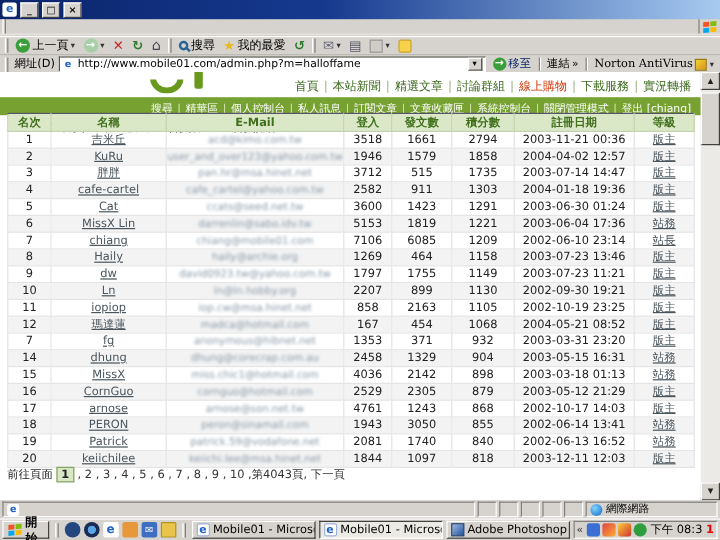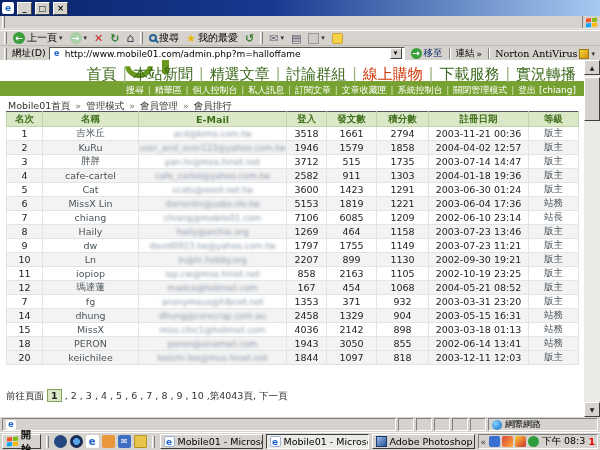--- a/index.html
+++ b/index.html
@@ -43,35 +43,35 @@
   .addr-field{flex:1;height:13px;background:#fff;border:1px solid;border-color:#58574f #fff #fff #58574f;display:flex;align-items:center;gap:3px;padding:0 2px;font-size:9px;overflow:hidden;white-space:nowrap}
   .drop{width:12px;height:11px;background:#d6d3ce;border:1px solid;border-color:#fff #404040 #404040 #fff;font-size:7px;text-align:center;line-height:9px}
   .vsep{width:1px;height:11px;background:#808080;box-shadow:1px 0 0 #fff}
   .nav-ico{width:10px;height:10px;background:linear-gradient(135deg,#f3d430,#d89020);border:1px solid #9a7a10}
 
   
   .content{top:60px;left:0;width:600px;height:357px;background:#fff;overflow:hidden}
   .topband{position:relative;height:21px}
   .logo-arc{position:absolute;left:125px;top:-8px;width:28px;height:26px;border:5px solid #69991c;border-radius:50%;clip-path:inset(55% 0 0 0)}
   .logo-stem{position:absolute;left:162px;top:0;width:7px;height:14px;background:#69991c;border-radius:0 0 2px 2px}
-  .topnav{position:absolute;right:24px;top:5px;font-size:15px;color:#3a681a;white-space:nowrap}
+  .topnav{position:absolute;right:24px;top:5px;font-size:10px;color:#3a681a;white-space:nowrap}
   .topnav-link{cursor:pointer}
   .topnav-link.accent{color:#cc3300}
   .nav-sep{color:#9bb27f;padding:0 1px}
   .greenbar{height:15px;background:#77a232;color:#fff;font-size:9px;text-align:right;padding:3px 24px 0 0;white-space:nowrap}
   .greenbar .nav-sep{color:#d7e6b0}
   .adm-link{color:#fff;cursor:pointer}
   .breadcrumb{height:15px;font-size:9.5px;color:#333;padding:4px 0 0 8px}
   .bc-sep{color:#777;padding:0 2px}
 
-  table.rank{position:absolute;top:51px;left:6px;width:572px;border-collapse:collapse;table-layout:fixed;font-size:9.5px}
+  table.rank{position:absolute;top:34px;left:6px;width:572px;border-collapse:collapse;table-layout:fixed;font-size:9.5px}
   table.rank th{height:15px;background:#dbe8c8;color:#40701c;font-weight:bold;border:1px solid #c3d3ab;border-top:1px solid #556;font-size:9.5px}
   table.rank td{height:13px;border:1px solid #e4e4e4;text-align:center;color:#222;overflow:hidden;white-space:nowrap;font-size:9.5px}
   tr.alt td{background:#f3f3f3}
-  .link{color:#4a555c;cursor:pointer}
+  .link{color:#4a555c;text-decoration:underline;cursor:pointer}
   .blur{filter:blur(1.4px);color:#8b9aa8;font-size:8.5px}
 
   .table-footer{position:absolute;top:329px;left:6px;width:572px;display:flex;justify-content:space-between;font-size:9.5px;color:#222}
   .pg-current{display:inline-block;background:#d9e7c6;border:1px solid #86a25f;padding:0 3px;font-weight:bold;line-height:11px}
   .pg-link{color:#333;cursor:pointer}
   .pg-sep{color:#333}
 
   .vscroll{position:absolute;top:0;right:0;width:16px;height:357px;background:#eceae6}
   .scroll-btn{position:absolute;left:0;width:16px;height:15px;background:#d6d3ce;border:1px solid;border-color:#fff #404040 #404040 #fff;font-size:6px;text-align:center;line-height:13px;color:#222}
   .sb-up{top:0}.sb-down{bottom:0}
@@ -380,27 +380,57 @@
           <td>15</td>
           <td><a class="link">MissX</a></td>
           <td><span class="blur">miss.chic1@hotmail.com</span></td>
           <td>4036</td>
           <td>2142</td>
           <td>898</td>
           <td>2003-03-18 01:13</td>
           <td><a class="link">站務</a></td>
         </tr>
         <tr class="alt">
+          <td>16</td>
+          <td><a class="link">CornGuo</a></td>
+          <td><span class="blur">cornguo@hotmail.com</span></td>
+          <td>2529</td>
+          <td>2305</td>
+          <td>879</td>
+          <td>2003-05-12 21:29</td>
+          <td><a class="link">版主</a></td>
+        </tr>
+        <tr>
+          <td>17</td>
+          <td><a class="link">arnose</a></td>
+          <td><span class="blur">arnose@son.net.tw</span></td>
+          <td>4761</td>
+          <td>1243</td>
+          <td>868</td>
+          <td>2002-10-17 14:03</td>
+          <td><a class="link">版主</a></td>
+        </tr>
+        <tr class="alt">
           <td>18</td>
           <td><a class="link">PERON</a></td>
           <td><span class="blur">peron@sinamail.com</span></td>
           <td>1943</td>
           <td>3050</td>
           <td>855</td>
           <td>2002-06-14 13:41</td>
+          <td><a class="link">站務</a></td>
+        </tr>
+        <tr>
+          <td>19</td>
+          <td><a class="link">Patrick</a></td>
+          <td><span class="blur">patrick.59@vodafone.net</span></td>
+          <td>2081</td>
+          <td>1740</td>
+          <td>840</td>
+          <td>2002-06-13 16:52</td>
           <td><a class="link">站務</a></td>
         </tr>
         <tr class="alt">
           <td>20</td>
           <td><a class="link">keiichilee</a></td>
           <td><span class="blur">keiichi.lee@msa.hinet.net</span></td>
           <td>1844</td>
           <td>1097</td>
           <td>818</td>
           <td>2003-12-11 12:03</td>

